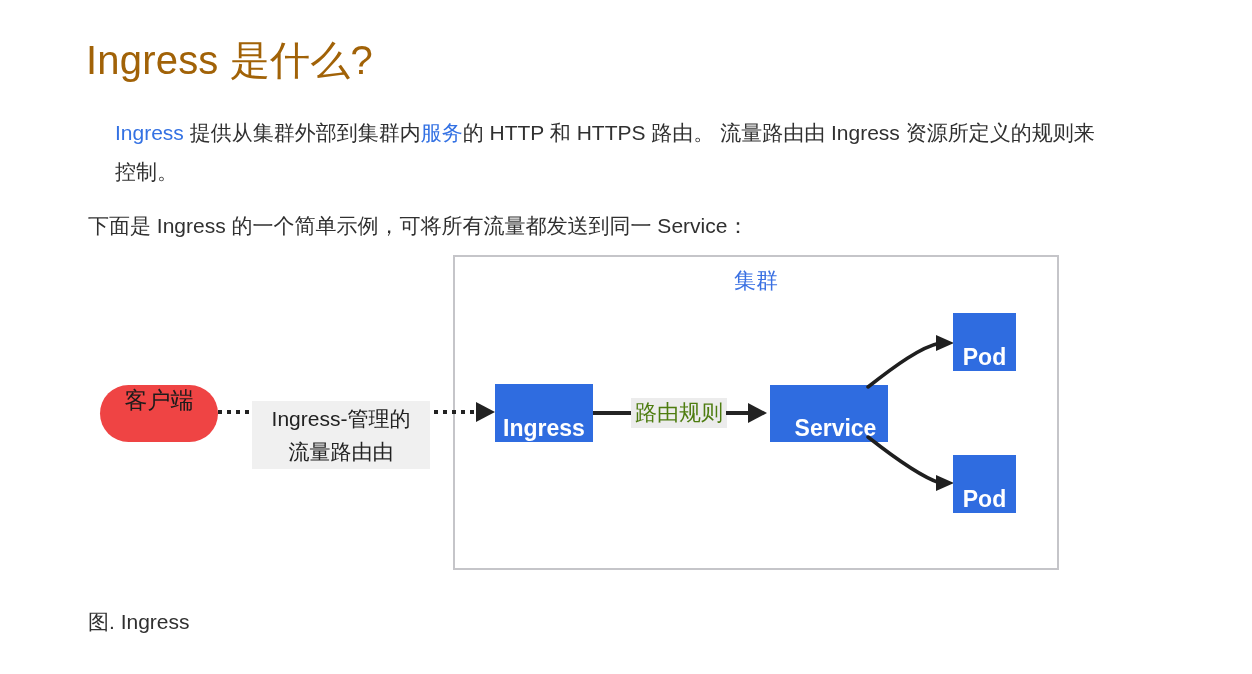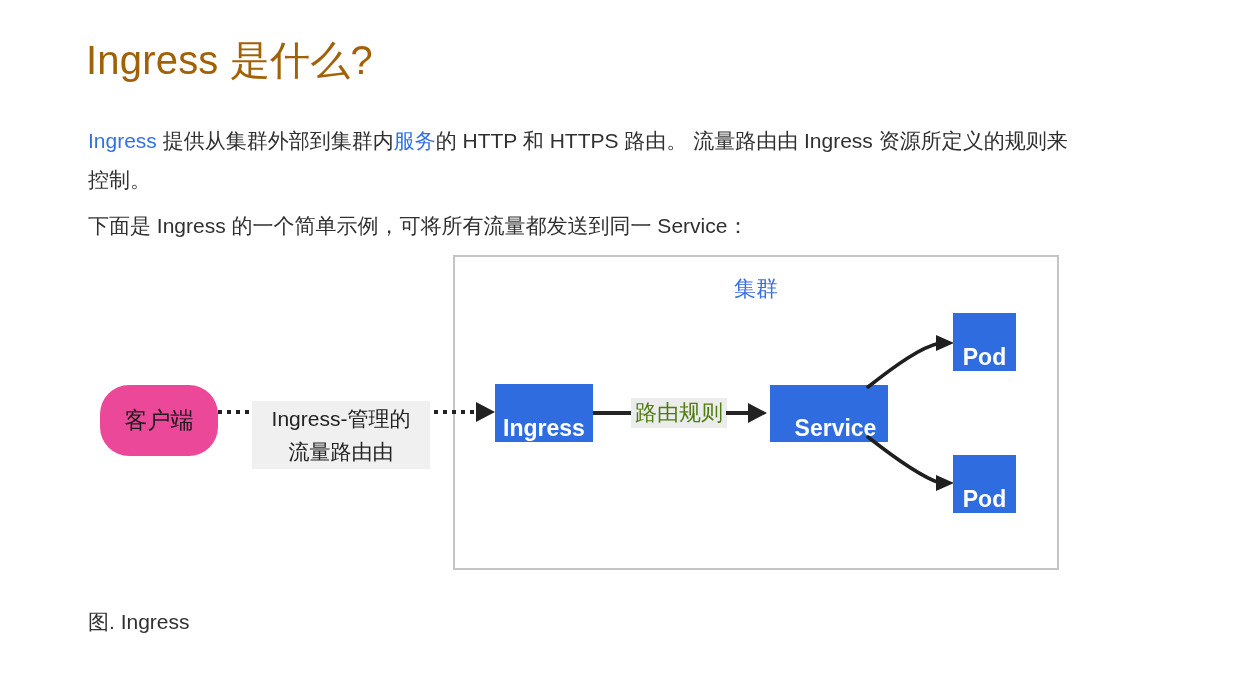--- a/index.html
+++ b/index.html
@@ -21,45 +21,44 @@
     color: #a16207;
     letter-spacing: 0.2px;
   }
   .para {
     left: 88px;
     width: 990px;
     font-size: 21px;
     line-height: 39px;
     color: #303030;
   }
-  .p1 { top: 100px; }
+  .p1 { top: 92px; margin-left: 27px; }
   .p2 { top: 185px; }
   .doc-link { color: #3371e3; text-decoration: none; cursor: pointer; }
 
   
   .cluster-box {
     left: 453px; top: 255px;
     width: 602px; height: 311px;
     border: 2px solid #c5c5c9;
     background: #ffffff;
   }
   .cluster-label {
     left: 453px; top: 266px;
     width: 606px;
     text-align: center;
     font-size: 22px;
     color: #3a70e2;
-    margin-top: 8px;
   }
   .client-pill {
     left: 100px; top: 385px;
-    width: 118px; height: 71px;
-    background: #ec4899;
+    width: 118px; height: 57px;
+    background: #ef4444;
     border-radius: 29px;
-    display: flex; align-items: center; justify-content: center;
+    display: flex; justify-content: center;
     font-size: 23px; font-weight: 500; color: #1b1b1b;
   }
   .dotted-line {
     left: 218px; top: 410px;
     width: 258px; height: 4px;
     background: repeating-linear-gradient(90deg, #222 0 4px, transparent 4px 9px);
   }
   .arrowhead {
     width: 0; height: 0;
     border-top: 10px solid transparent;

